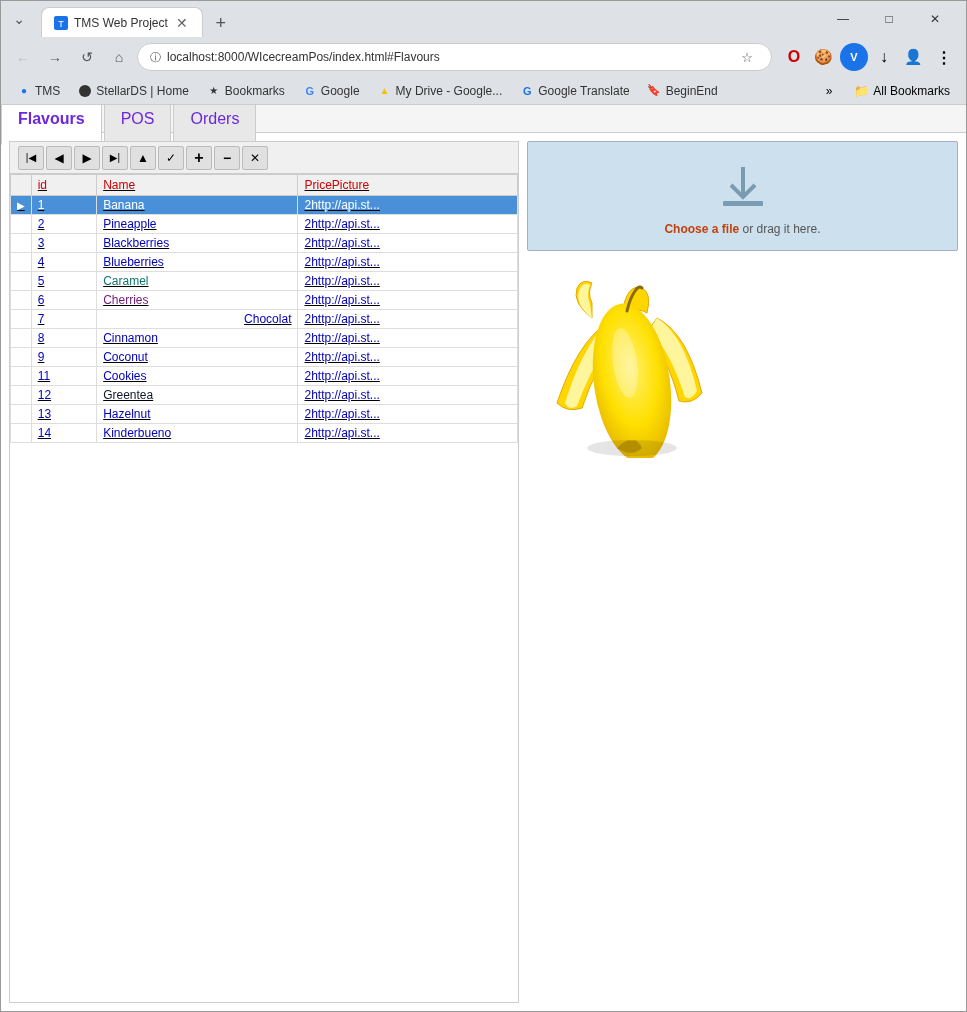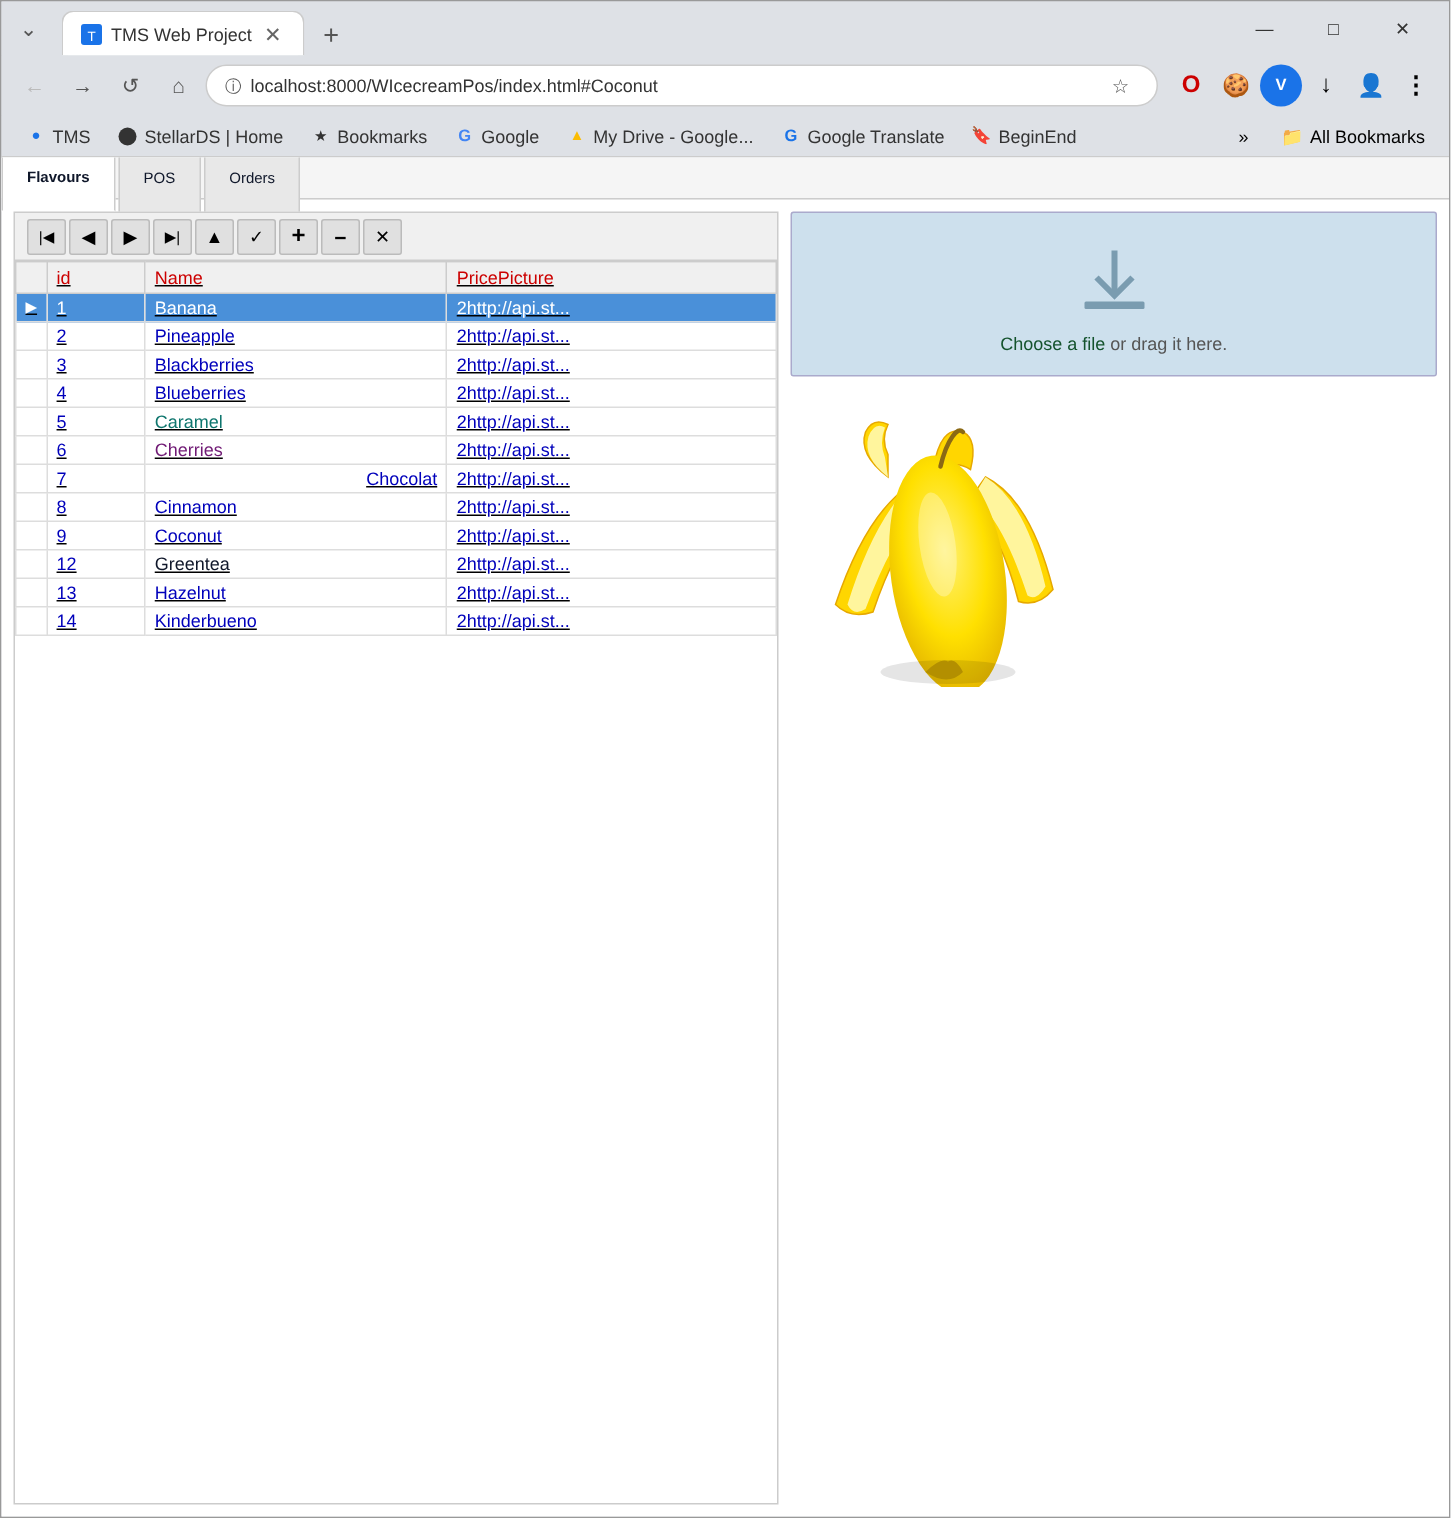--- a/index.html
+++ b/index.html
@@ -34,21 +34,21 @@
 
     
     .bookmarks-bar { height: 28px; background: #dee1e6; display: flex; align-items: center; padding: 0 8px; gap: 2px; border-bottom: 1px solid #ccc; }
     .bookmark-item { display: flex; align-items: center; gap: 4px; padding: 3px 8px; border-radius: 4px; cursor: pointer; font-size: 12px; color: #333; white-space: nowrap; }
     .bookmark-favicon { width: 14px; height: 14px; font-size: 10px; display: flex; align-items: center; justify-content: center; }
     .bookmarks-more { margin-left: auto; font-size: 12px; padding: 3px 8px; cursor: pointer; border-radius: 4px; }
     .all-bookmarks { display: flex; align-items: center; gap: 4px; padding: 3px 8px; cursor: pointer; font-size: 12px; border-radius: 4px; }
 
     
     .page-tabs { height: 28px; background: #f5f5f5; display: flex; align-items: center; border-bottom: 1px solid #ccc; }
-    .page-tab { padding: 16px 16px; cursor: pointer; font-size: 10px; color: #0f172a; border: 1px solid #ccc; border-bottom: none; background: #e8e8e8; margin-right: 2px; }
+    .page-tab { padding: 16px 16px; cursor: pointer; font-size: 16px; color: #6d28d9; border: 1px solid #ccc; border-bottom: none; background: #e8e8e8; margin-right: 2px; }
     .page-tab.active { background: #fff; border-bottom: 1px solid #fff; font-weight: bold; }
 
     
     .page-content { flex: 1; background: #fff; display: flex; flex-direction: column; overflow: hidden; }
 
     
     .toolbar { height: 32px; background: #f0f0f0; display: flex; align-items: center; padding: 2px 8px; gap: 2px; border-bottom: 1px solid #ccc; }
     .tool-btn { width: 26px; height: 24px; display: flex; align-items: center; justify-content: center; background: #e0e0e0; border: 1px solid #bbb; cursor: pointer; font-size: 13px; border-radius: 2px; }
 
     
@@ -105,21 +105,21 @@
     </div>
   </div>
 
   <div class="address-bar">
     <button class="nav-btn disabled">←</button>
     <button class="nav-btn">→</button>
     <button class="nav-btn">↺</button>
     <button class="nav-btn">⌂</button>
     <div class="address-box">
       <span class="address-icon">ⓘ</span>
-      <span class="address-text">localhost:8000/WIcecreamPos/index.html#Coconut</span>
+      <span class="address-text">localhost:8000/WIcecreamPos/index.html#Flavours</span>
       <span class="addr-btn">☆</span>
     </div>
     <div class="browser-icons">
       <div class="browser-icon" style="color:#c00; font-weight:bold; font-size:16px;">O</div>
       <div class="browser-icon" style="font-size:15px;">🍪</div>
       <div class="browser-icon" style="background:#1a73e8; border-radius:50%; color:white; font-size:11px; font-weight:bold;">V</div>
       <div class="browser-icon" style="font-size:16px;">↓</div>
       <div class="browser-icon" style="font-size:15px;">👤</div>
       <div class="browser-icon" style="font-size:16px; font-weight:bold;">⋮</div>
     </div>
@@ -255,20 +255,26 @@
                   <td style="color: rgb(0, 0, 187);">2http://api.st...</td>
                 </tr>
                 <tr>
                   <td class="row-indicator"></td>
                   <td style="color: rgb(0, 0, 187);">9</td>
                   <td style="color: rgb(0, 0, 187);">Coconut</td>
                   <td style="color: rgb(0, 0, 187);">2http://api.st...</td>
                 </tr>
                 <tr>
                   <td class="row-indicator"></td>
+                  <td style="color: rgb(0, 0, 187);">11</td>
+                  <td style="color: rgb(0, 0, 187);">Cookies</td>
+                  <td style="color: rgb(0, 0, 187);">2http://api.st...</td>
+                </tr>
+                <tr>
+                  <td class="row-indicator"></td>
                   <td style="color: rgb(0, 0, 187);">12</td>
                   <td style="color: #0f172a;">Greentea</td>
                   <td style="color: rgb(0, 0, 187);">2http://api.st...</td>
                 </tr>
                 <tr>
                   <td class="row-indicator"></td>
                   <td style="color: rgb(0, 0, 187);">13</td>
                   <td style="color: rgb(0, 0, 187);">Hazelnut</td>
                   <td style="color: rgb(0, 0, 187);">2http://api.st...</td>
                 </tr>
@@ -287,21 +293,21 @@
 
         <div class="upload-area">
           <div style="color:#7a9cb0;">
             <svg width="60" height="60" viewBox="0 0 60 60" fill="none">
               <path d="M30 10 L30 40" stroke="#7a9cb0" stroke-width="4"></path>
               <path d="M18 28 L30 40 L42 28" stroke="#7a9cb0" stroke-width="4" fill="none"></path>
               <rect x="10" y="44" width="40" height="5" rx="1" fill="#7a9cb0"></rect>
             </svg>
           </div>
           <div style="font-size:12px; color:#555; margin-top:2px;">
-            <span style="color:#14532d;">Choose a file</span><span> or </span><span>drag it here.</span>
+            <span style="color:#c2410c;font-weight:bold;">Choose a file</span><span> or </span><span>drag it here.</span>
           </div>
         </div>
 
         <div class="banana-display">
           <svg width="200" height="195" viewBox="0 0 200 195" xmlns="http://www.w3.org/2000/svg">
 
             <defs>
               <radialGradient id="bananaGrad" cx="50%" cy="40%" r="60%">
                 <stop offset="0%" style="stop-color:#fff176;stop-opacity:1"></stop>
                 <stop offset="60%" style="stop-color:#ffe000;stop-opacity:1"></stop>

